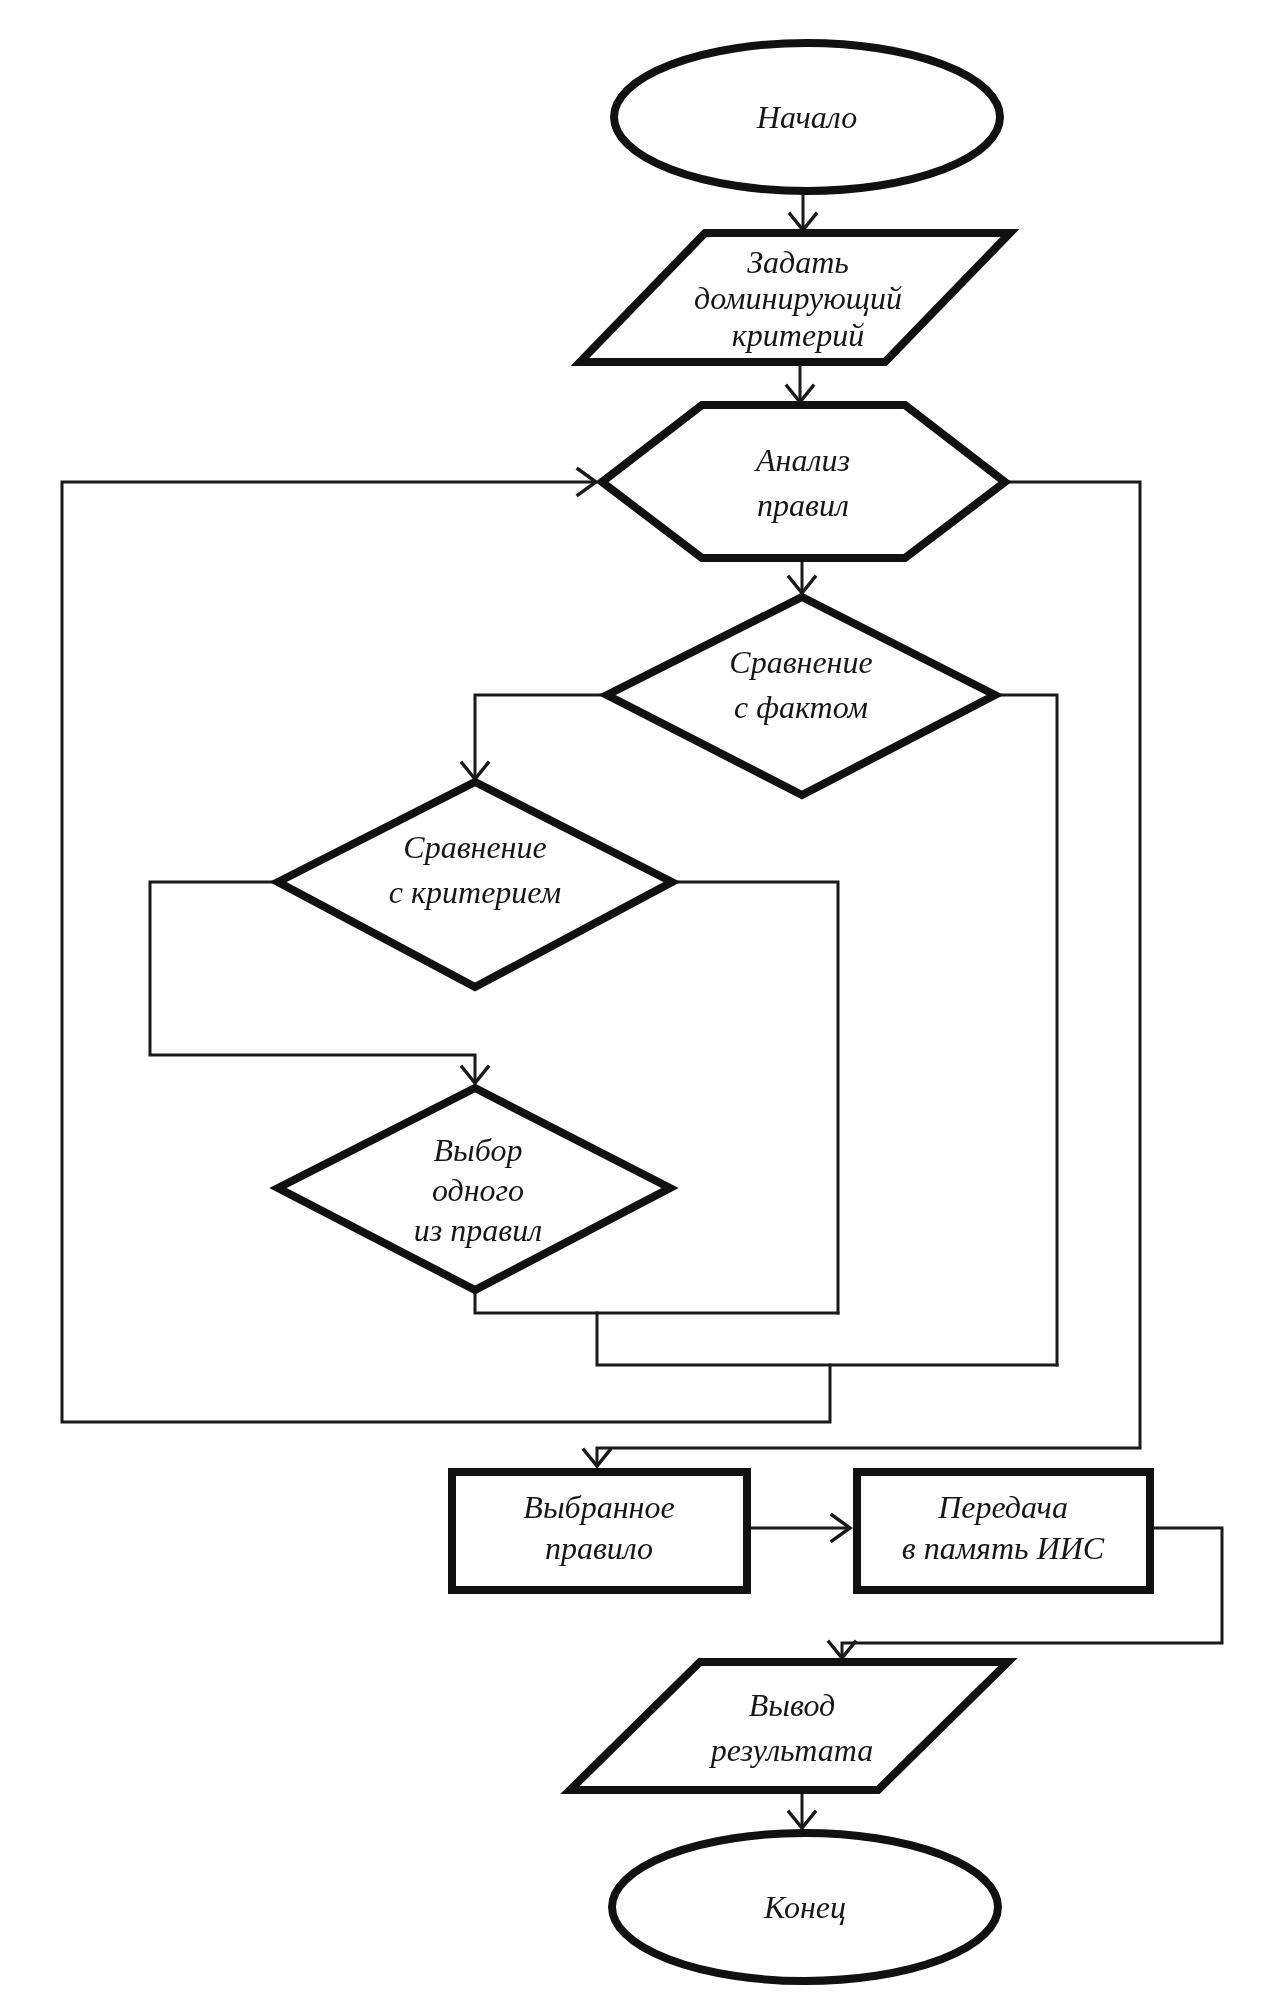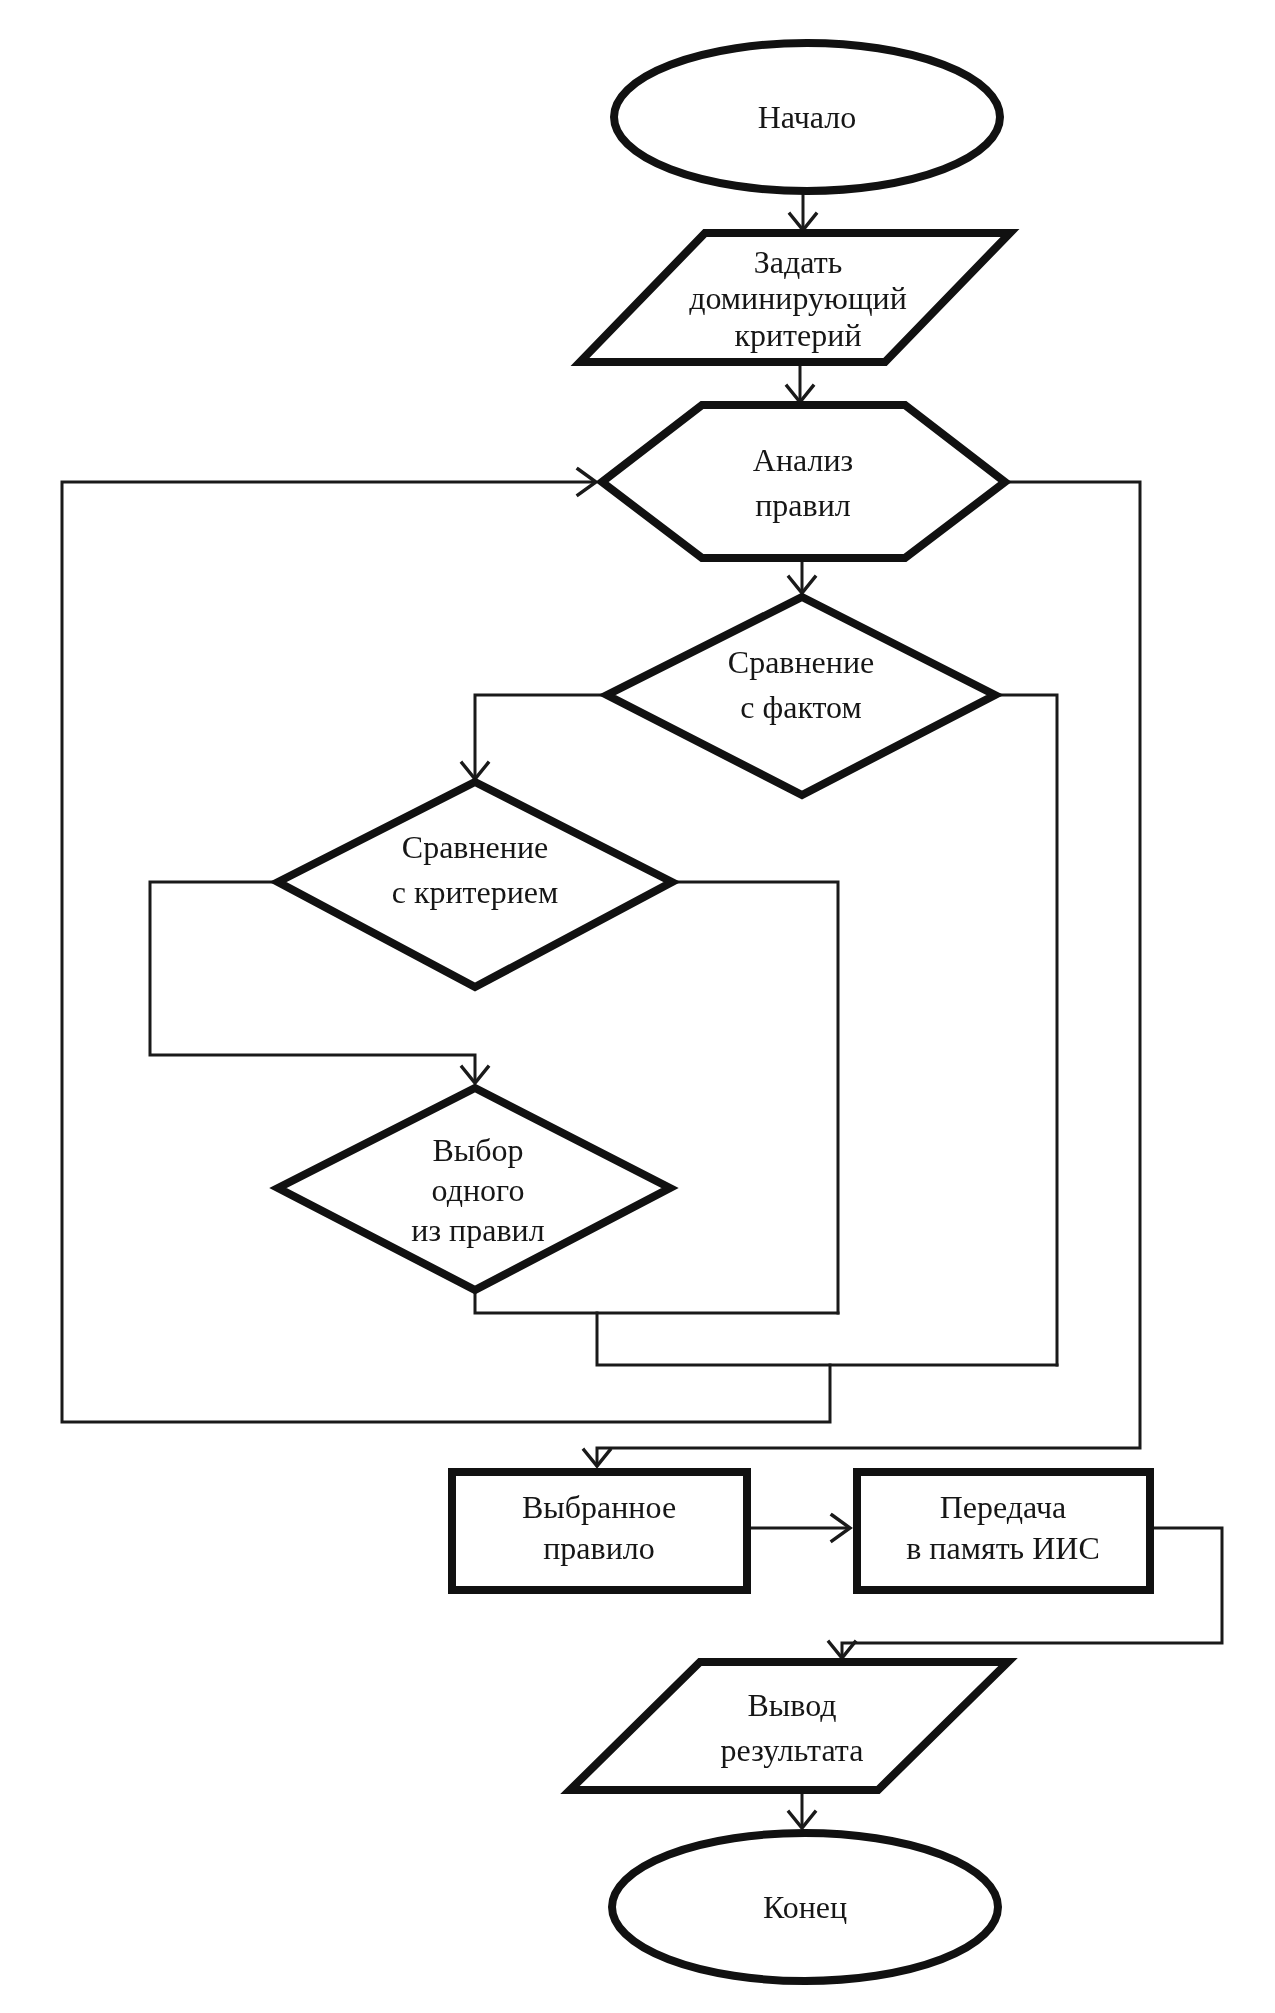--- a/index.html
+++ b/index.html
@@ -6,20 +6,21 @@
     margin: 0;
     padding: 0;
     background: #ffffff;
   }
   .page {
     position: relative;
     width: 1275px;
     height: 2013px;
     background: #ffffff;
     overflow: hidden;
+    font-style: italic;
   }
   svg {
     display: block;
   }
   .shape {
     fill: #ffffff;
     stroke: #111111;
     stroke-width: 8;
     stroke-linejoin: miter;
   }

